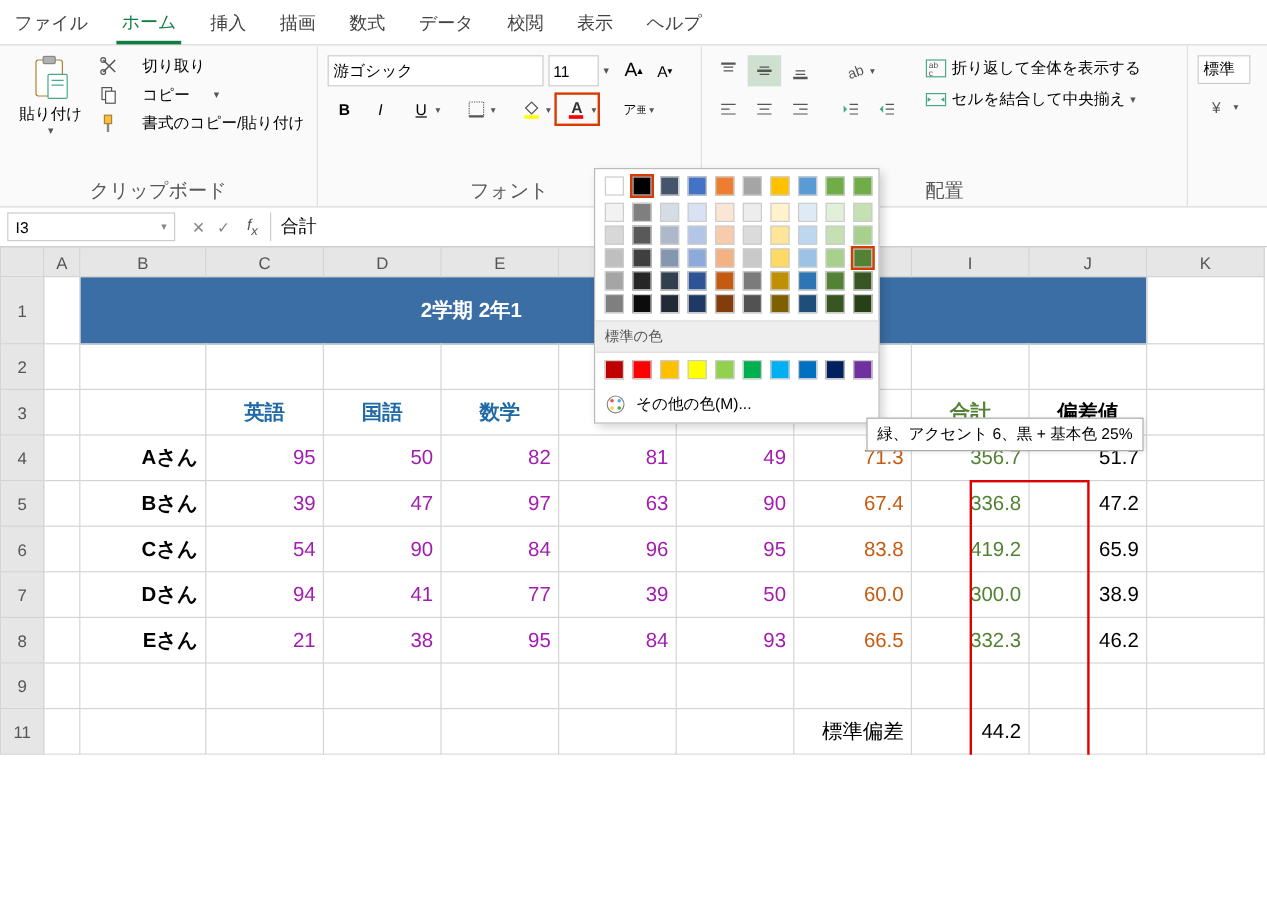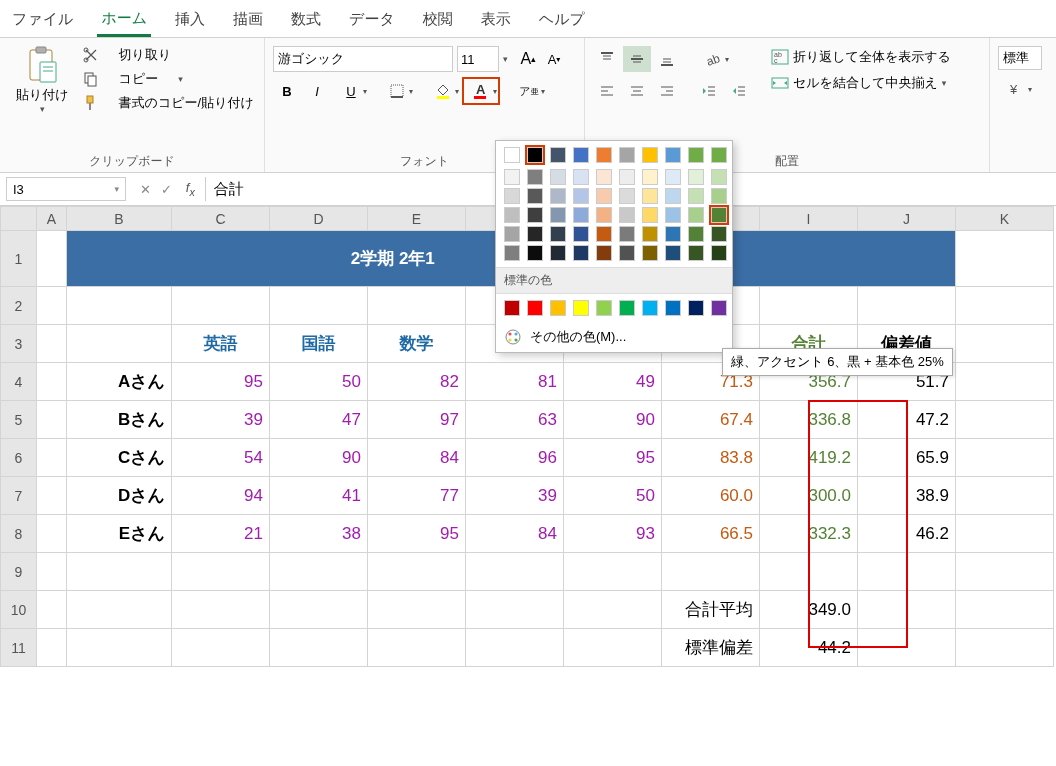--- a/index.html
+++ b/index.html
@@ -8,21 +8,21 @@
 
 .tabs { display: flex; align-items: center; height: 38px; border-bottom: 1px solid #d0d0d0; padding: 0 8px; gap: 20px; }
 .tab { color: #424242; cursor: pointer; padding: 8px 4px 6px; font-size: 15px; }
 .tab.active { color: #107c41; border-bottom: 3px solid #107c41; }
 .tab-search { display: flex; align-items: center; gap: 6px; }
 
 
 .ribbon { display: flex; height: 135px; border-bottom: 1px solid #d0d0d0; background: #fafafa; }
 .ribbon-group { border-right: 1px solid #e0e0e0; display: flex; flex-direction: column; padding: 4px 8px 0; }
 .ribbon-group-body { display: flex; gap: 4px; flex: 1; }
-.ribbon-group-label { text-align: center; font-size: 12px; color: #555; padding: 2px 0; }
+.ribbon-group-label { text-align: center; font-size: 16px; color: #555; padding: 2px 0; }
 
 .paste-big { display: flex; flex-direction: column; align-items: center; padding: 4px 8px; cursor: pointer; }
 .paste-big .icon { width: 36px; height: 40px; }
 .clip-col { display: flex; flex-direction: column; gap: 6px; padding: 4px 2px; }
 .clip-row { display: flex; align-items: center; gap: 20px; cursor: pointer; font-size: 13px; }
 .clip-row svg { width: 16px; height: 16px; }
 
 .font-top { display: flex; gap: 4px; align-items: center; margin-bottom: 6px; }
 .font-select { width: 180px; height: 26px; border: 1px solid #ccc; background: #fff; padding: 2px 4px; font-size: 13px; }
 .size-select { width: 42px; height: 26px; border: 1px solid #ccc; background: #fff; padding: 2px 3px; font-size: 13px; }
@@ -38,21 +38,21 @@
 .align-row { display: flex; gap: 2px; }
 
 .wrap-col { display: flex; flex-direction: column; gap: 8px; }
 .wrap-row { display: flex; align-items: center; gap: 4px; cursor: pointer; font-size: 13px; }
 .wrap-row svg { width: 18px; height: 18px; }
 
 .ribbon-caret { width: 10px; font-size: 9px; color: #555; }
 
 
 .formula-bar { display: flex; align-items: center; height: 33px; border-bottom: 1px solid #d0d0d0; background: #fff; }
-.name-box { width: 120px; height: 24px; border: 1px solid #ccc; margin-left: 6px; padding: 2px 6px; font-size: 13px; display: flex; align-items: center; justify-content: space-between; gap: 29px; }
+.name-box { width: 140px; height: 24px; border: 1px solid #ccc; margin-left: 6px; padding: 2px 6px; font-size: 13px; display: flex; align-items: center; justify-content: space-between; gap: 29px; }
 .fb-btns { display: flex; gap: 10px; margin: 0 14px; color: #888; }
 .fb-btn { cursor: pointer; }
 .fx { font-style: italic; margin-right: 10px; color: #555; }
 .formula-input { flex: 1; padding: 2px 8px; font-size: 15px; border-left: 1px solid #ccc; height: 24px; line-height: 20px; }
 
 
 .grid-wrap { position: relative; }
 table.grid { border-collapse: collapse; table-layout: fixed; }
 .grid th, .grid td { border: 1px solid #d4d4d4; height: 38px; padding: 0 6px; font-size: 17px; }
 .grid thead th { background: #e6e6e6; color: #555; font-weight: normal; height: 24px; text-align: center; font-size: 14px; }
@@ -462,34 +462,20 @@
       <td></td>
           <td></td>
           <td></td>
           <td></td>
           <td></td>
           <td></td>
           <td></td>
           <td></td>
           <td></td>
           <td></td>
-          <td></td>
-    </tr>
-    <tr>
-      <td class="row-head">10</td>
-      <td></td>
-          <td></td>
-          <td></td>
-          <td></td>
-          <td></td>
-          <td></td>
-          <td></td>
-      <td class="summary-label">合計平均</td>
-      <td class="summary-val">349.0</td>
-      <td></td>
           <td></td>
     </tr>
     <tr>
       <td class="row-head">11</td>
       <td></td>
           <td></td>
           <td></td>
           <td></td>
           <td></td>
           <td></td>

